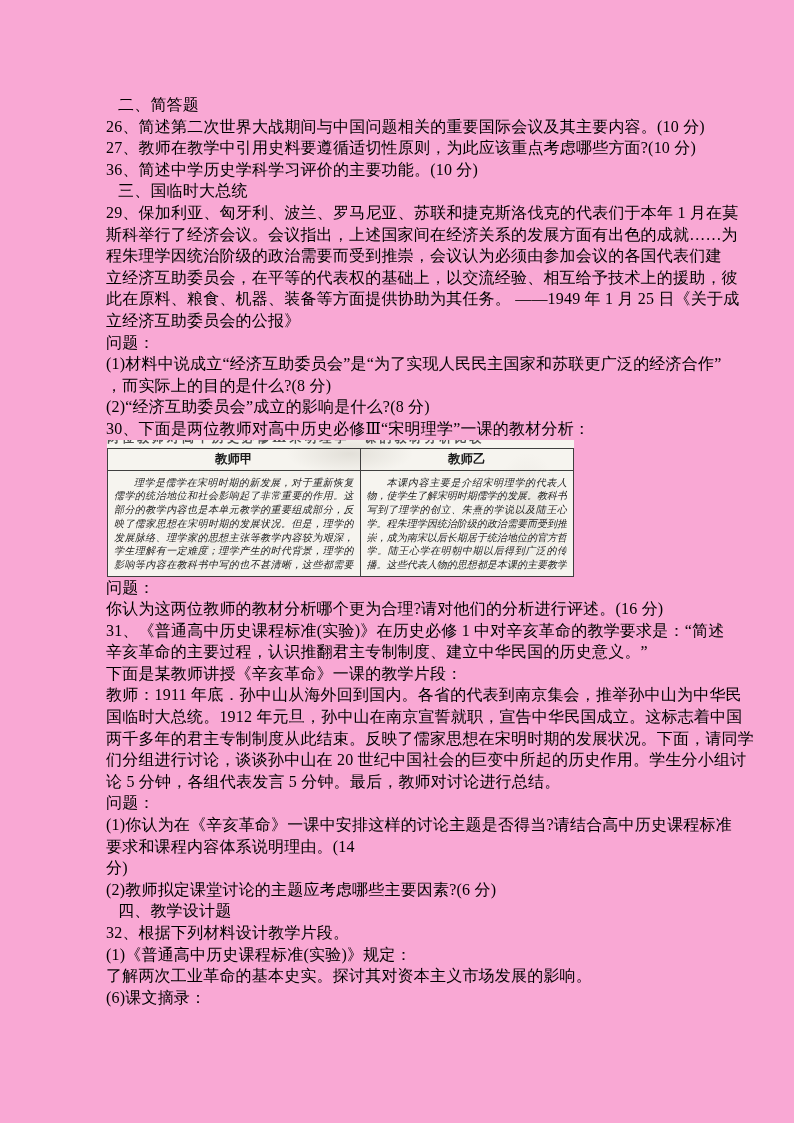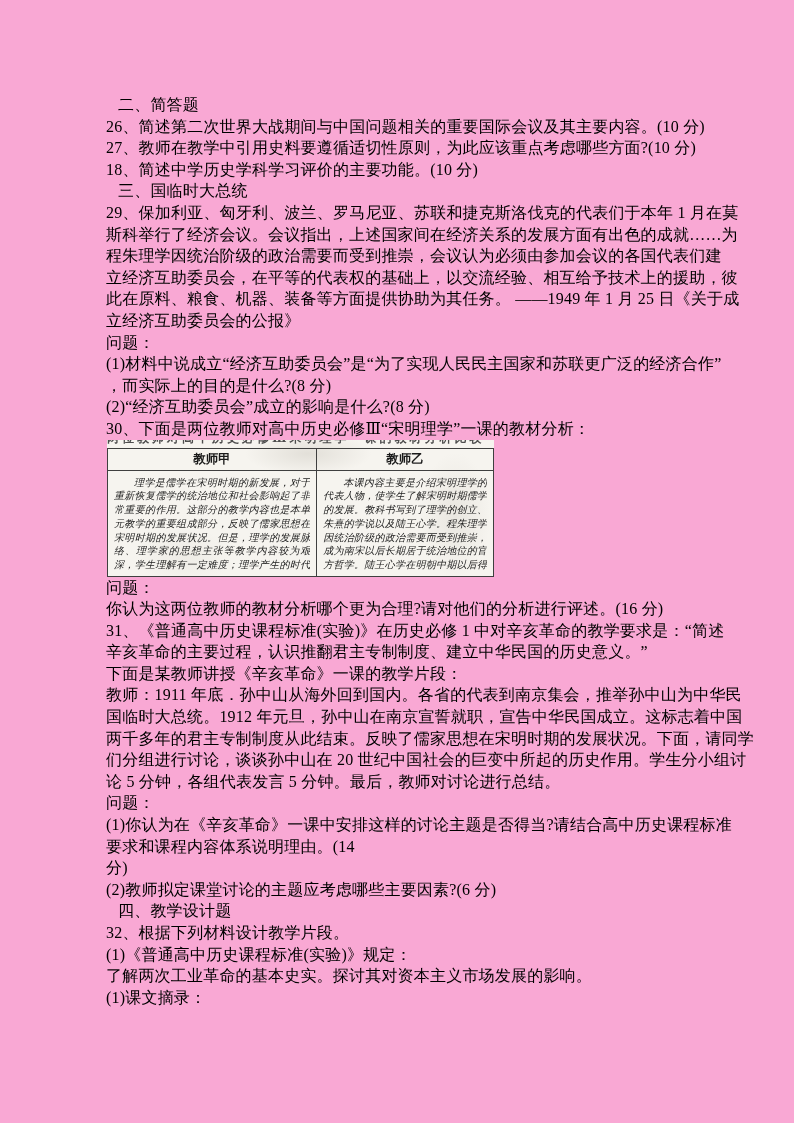--- a/index.html
+++ b/index.html
@@ -21,21 +21,21 @@
   .ln{
     font-size:16px;
     line-height:21.6px;
     white-space:nowrap;
     letter-spacing:0.2px;
   }
   .sec{ padding-left:12px; }
 
   
   .scan{
-    width:387px;
+    width:467px;
     margin-left:1px;
     background:
       radial-gradient(ellipse 90px 30px at 52% 10%, rgba(175,170,158,0.28), transparent 70%),
       radial-gradient(ellipse 50px 90px at 90% 55%, rgba(180,175,163,0.20), transparent 70%),
       radial-gradient(ellipse 70px 40px at 20% 85%, rgba(180,175,163,0.12), transparent 70%),
       #f6f4ef;
   }
   .scan-crop{
     height:8px;
     overflow:hidden;
@@ -83,21 +83,21 @@
 </head>
 <body>
 
 <div class="page">
   <div class="content">
 
     <div id="lines-before">
         <div class="ln sec">二、简答题</div>
         <div class="ln">26、简述第二次世界大战期间与中国问题相关的重要国际会议及其主要内容。(10 分)</div>
         <div class="ln">27、教师在教学中引用史料要遵循适切性原则，为此应该重点考虑哪些方面?(10 分)</div>
-        <div class="ln">18、简述中学历史学科学习评价的主要功能。(10 分)</div>
+        <div class="ln">36、简述中学历史学科学习评价的主要功能。(10 分)</div>
         <div class="ln sec">三、国临时大总统</div>
         <div class="ln">29、保加利亚、匈牙利、波兰、罗马尼亚、苏联和捷克斯洛伐克的代表们于本年 1 月在莫</div>
         <div class="ln">斯科举行了经济会议。会议指出，上述国家间在经济关系的发展方面有出色的成就……为</div>
         <div class="ln">程朱理学因统治阶级的政治需要而受到推崇，会议认为必须由参加会议的各国代表们建</div>
         <div class="ln">立经济互助委员会，在平等的代表权的基础上，以交流经验、相互给予技术上的援助，彼</div>
         <div class="ln">此在原料、粮食、机器、装备等方面提供协助为其任务。  ——1949 年 1 月 25 日《关于成</div>
         <div class="ln">立经济互助委员会的公报》</div>
         <div class="ln">问题：</div>
         <div class="ln">(1)材料中说成立“经济互助委员会”是“为了实现人民民主国家和苏联更广泛的经济合作”</div>
         <div class="ln">，而实际上的目的是什么?(8 分)</div>
@@ -146,17 +146,17 @@
         <div class="ln">论 5 分钟，各组代表发言 5 分钟。最后，教师对讨论进行总结。</div>
         <div class="ln">问题：</div>
         <div class="ln">(1)你认为在《辛亥革命》一课中安排这样的讨论主题是否得当?请结合高中历史课程标准</div>
         <div class="ln">要求和课程内容体系说明理由。(14</div>
         <div class="ln">分)</div>
         <div class="ln">(2)教师拟定课堂讨论的主题应考虑哪些主要因素?(6 分)</div>
         <div class="ln sec">四、教学设计题</div>
         <div class="ln">32、根据下列材料设计教学片段。</div>
         <div class="ln">(1)《普通高中历史课程标准(实验)》规定：</div>
         <div class="ln">了解两次工业革命的基本史实。探讨其对资本主义市场发展的影响。</div>
-        <div class="ln">(1)课文摘录：</div>
+        <div class="ln">(6)课文摘录：</div>
       </div>
 
   </div>
 </div>
 
 </body></html>

